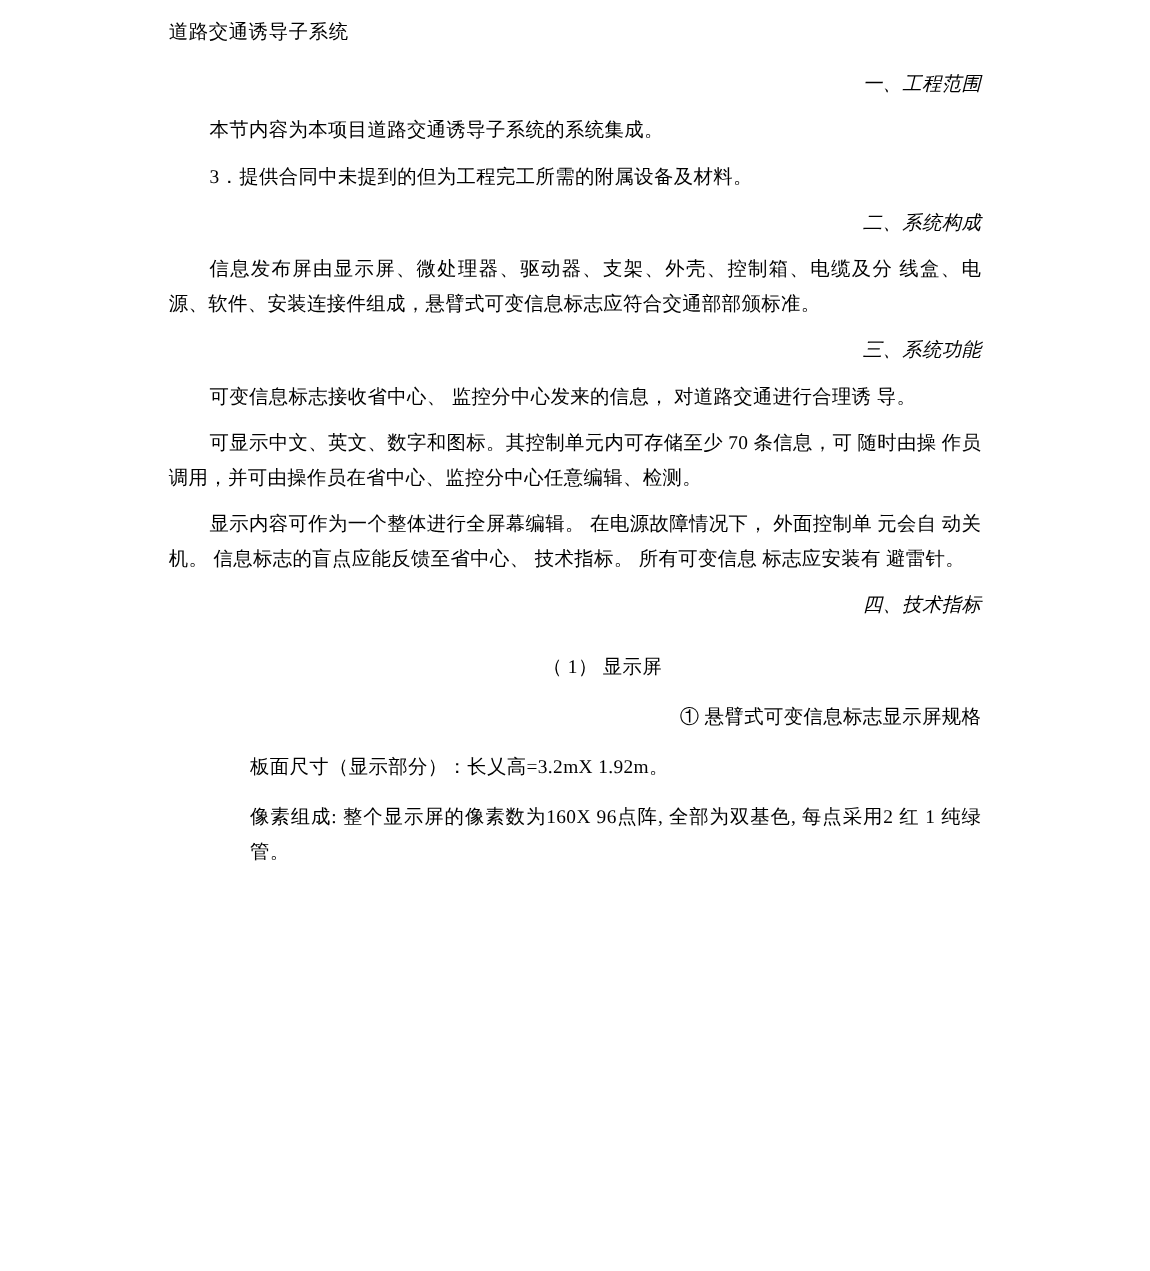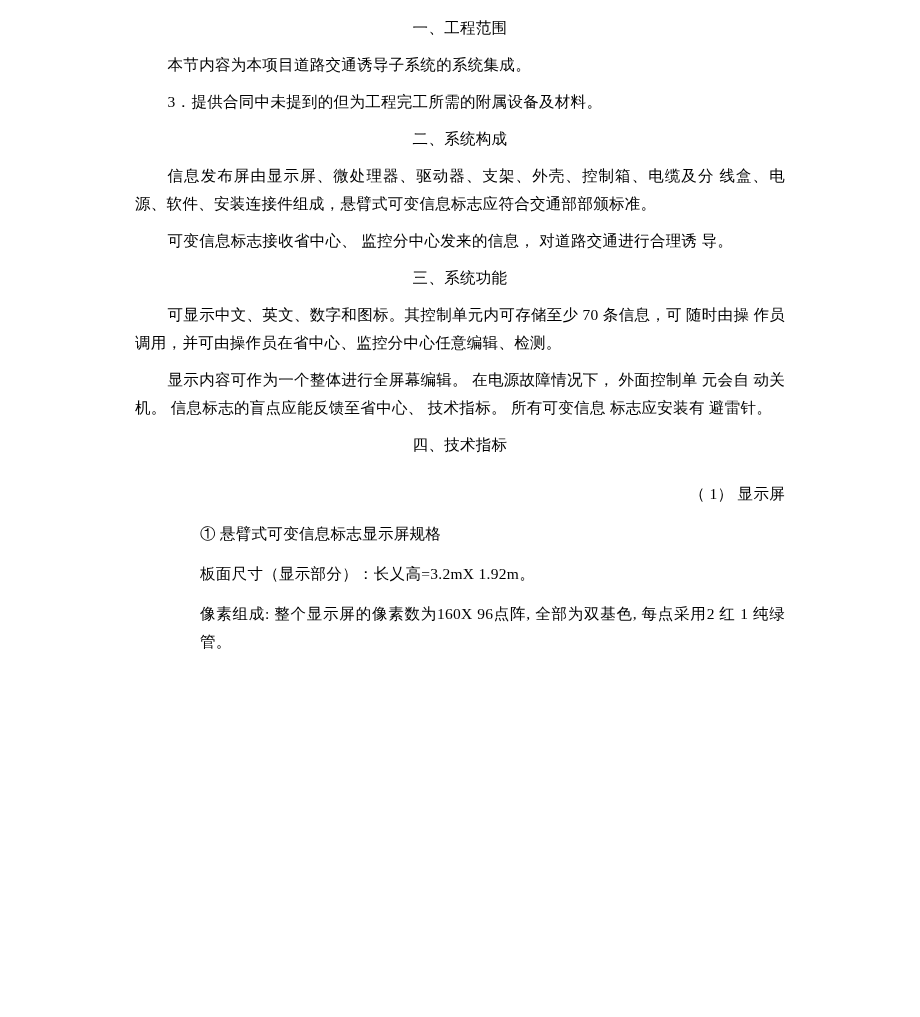--- a/index.html
+++ b/index.html
@@ -28,55 +28,57 @@
     font-size: 15.5px;
     line-height: 28px;
     margin-bottom: 9px;
     text-align: justify;
     word-break: break-all;
     letter-spacing: 0.3px;
   }
   .para.heading {
     margin-top: 2px;
     margin-bottom: 9px;
-    text-align: center;
+    text-align: right;
+    font-style: italic;
   }
   .para.body {
     text-indent: 2.1em;
   }
   .para.sub1 {
     margin-left: 44px;
     margin-top: 21px;
     margin-bottom: 12px;
-    text-align: right;
+    text-align: center;
   }
   .para.sub2 {
     margin-left: 65px;
     margin-top: 3px;
     margin-bottom: 12px;
-    text-align: left;
+    text-align: right;
   }
   .para.spec {
     margin-left: 65px;
     margin-top: 3px;
     margin-bottom: 12px;
   }
 </style>
 </head>
 <body>
 
 <div class="page">
+  <div class="doc-title">道路交通诱导子系统</div>
   <div>
       <div class="para heading">一、工程范围</div>
       <div class="para body">本节内容为本项目道路交通诱导子系统的系统集成。</div>
       <div class="para body">3．提供合同中未提到的但为工程完工所需的附属设备及材料。</div>
       <div class="para heading">二、系统构成</div>
       <div class="para body">信息发布屏由显示屏、微处理器、驱动器、支架、外壳、控制箱、电缆及分 线盒、电源、软件、安装连接件组成，悬臂式可变信息标志应符合交通部部颁标准。</div>
+      <div class="para heading">三、系统功能</div>
       <div class="para body">可变信息标志接收省中心、 监控分中心发来的信息， 对道路交通进行合理诱 导。</div>
-      <div class="para heading">三、系统功能</div>
       <div class="para body">可显示中文、英文、数字和图标。其控制单元内可存储至少 70 条信息，可 随时由操 作员调用，并可由操作员在省中心、监控分中心任意编辑、检测。</div>
       <div class="para body">显示内容可作为一个整体进行全屏幕编辑。 在电源故障情况下， 外面控制单 元会自 动关机。 信息标志的盲点应能反馈至省中心、 技术指标。 所有可变信息 标志应安装有 避雷针。</div>
       <div class="para heading">四、技术指标</div>
       <div class="para sub1">（ 1） 显示屏</div>
       <div class="para sub2">① 悬臂式可变信息标志显示屏规格</div>
       <div class="para spec">板面尺寸（显示部分）：长乂高=3.2mX 1.92m。</div>
       <div class="para spec">像素组成: 整个显示屏的像素数为160X 96点阵, 全部为双基色, 每点采用2 红 1 纯绿管。</div>
     </div>
 </div>
 

